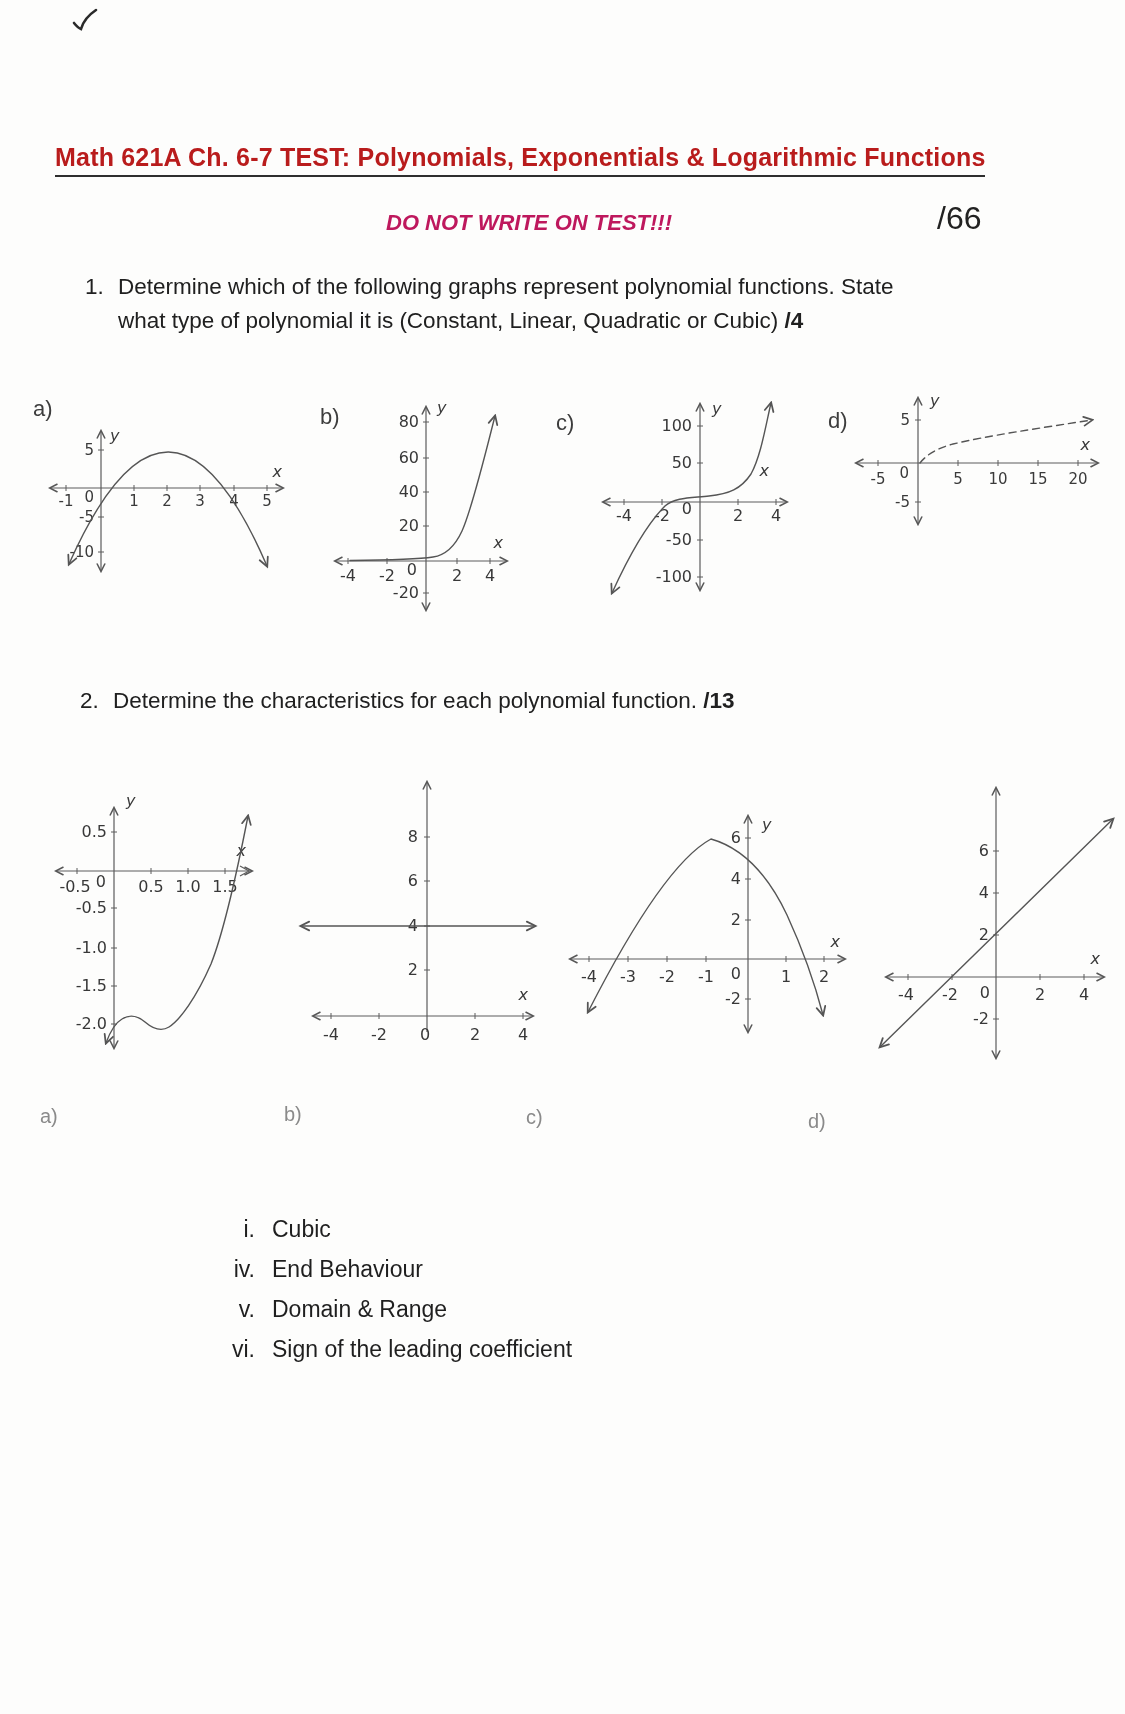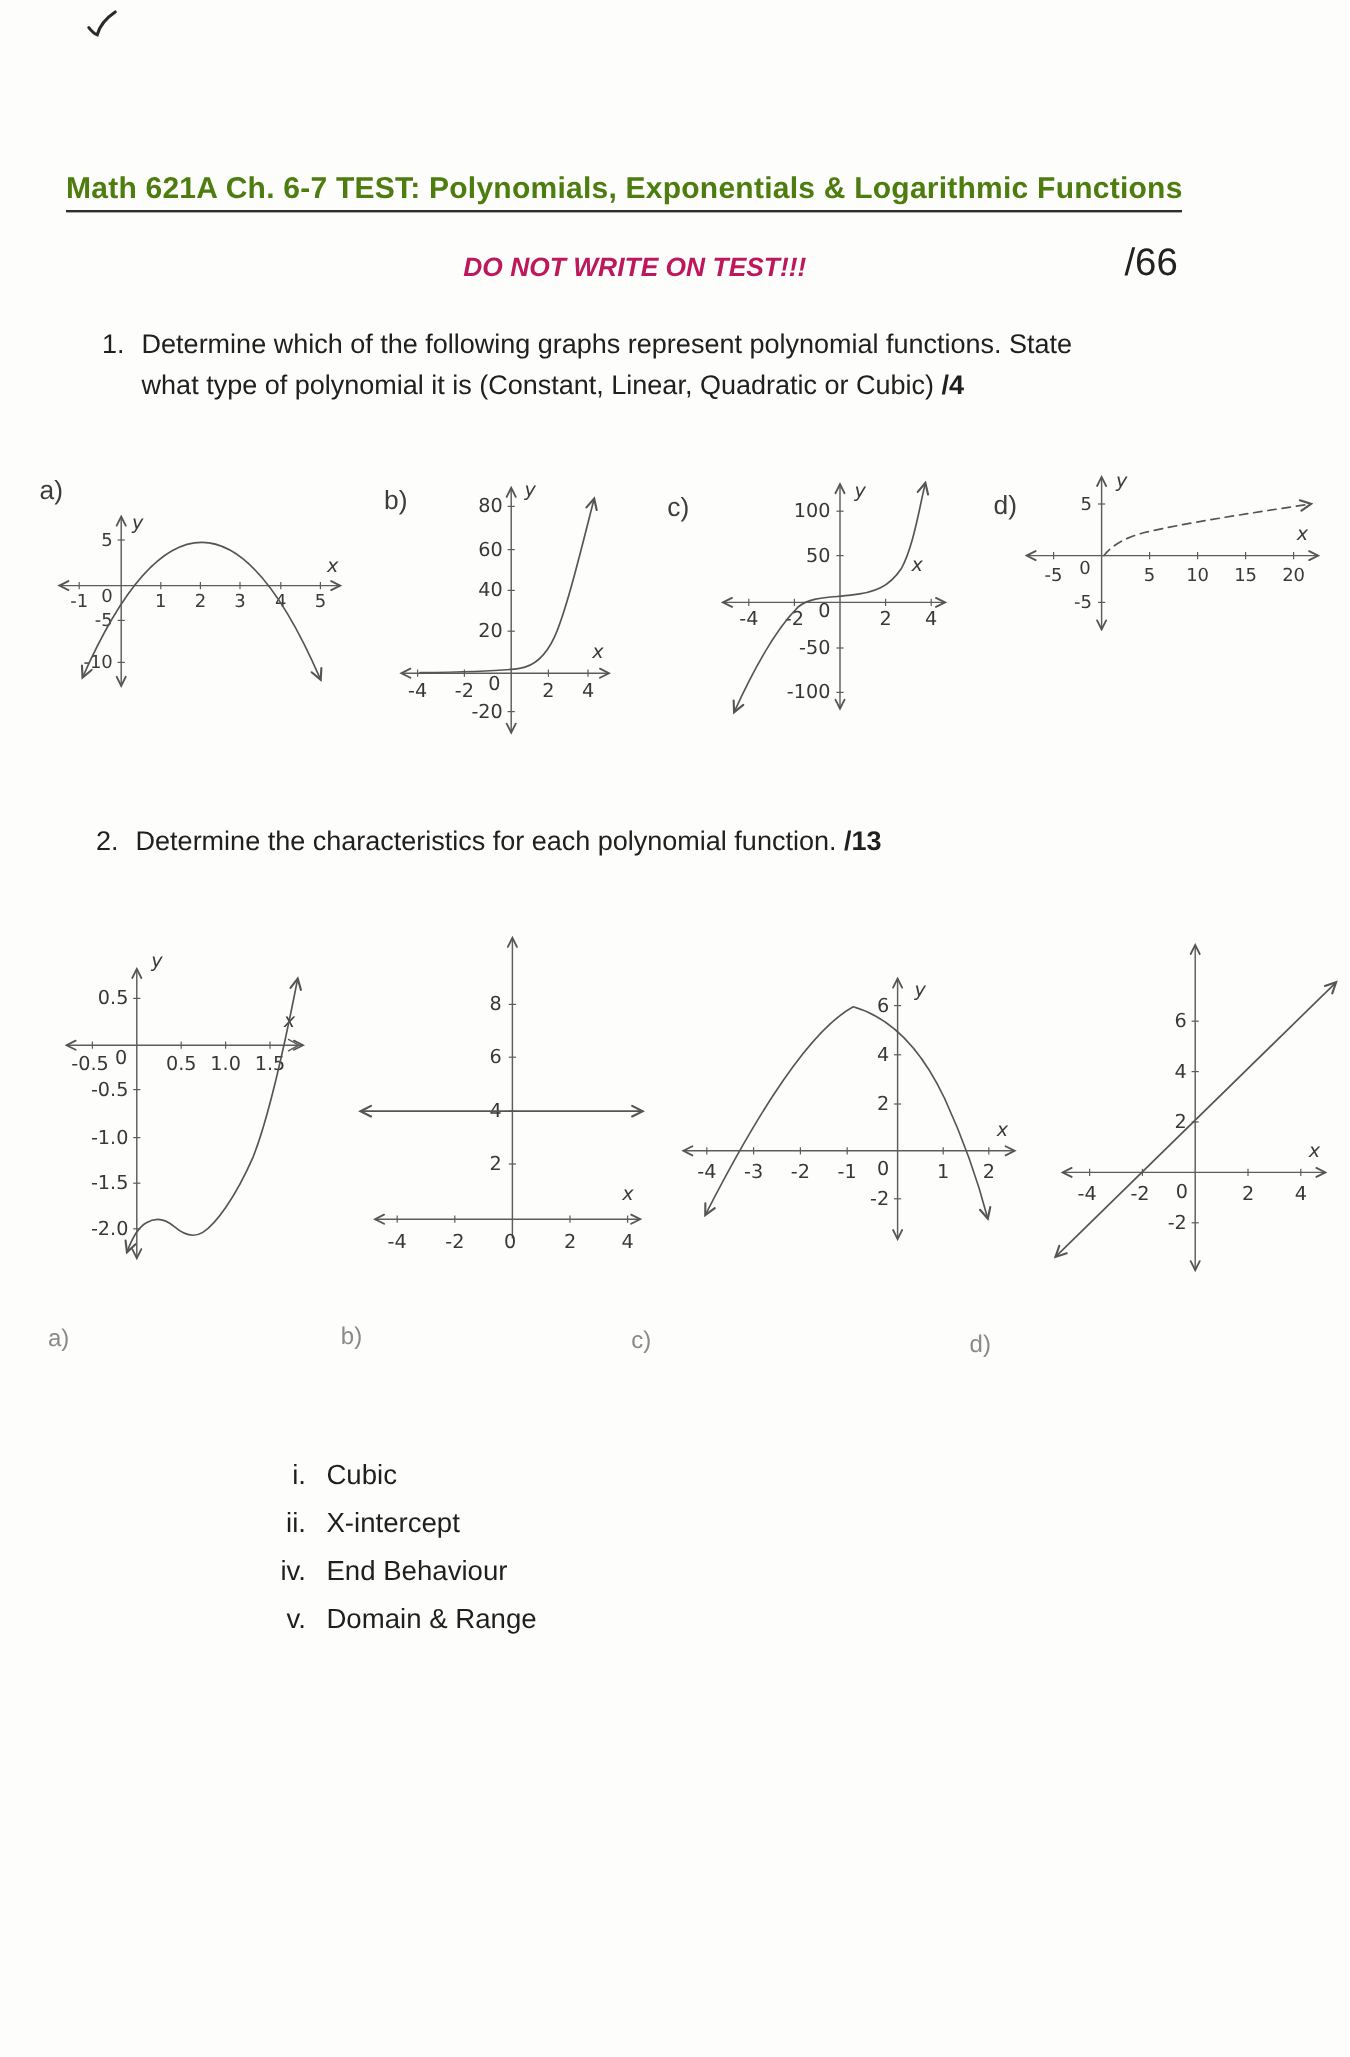--- a/index.html
+++ b/index.html
@@ -3,21 +3,21 @@
 <meta charset="utf-8">
 <style>
   html,body{margin:0;padding:0;background:#e8e8e8;}
   .page{
     position:relative;width:1125px;height:1714px;background:#fdfdfc;
     font-family:"Liberation Sans",sans-serif;color:#1c1c1c;overflow:hidden;
   }
   .abs{position:absolute;}
   .title{
     font-size:25px;font-weight:bold;letter-spacing:0.2px;
-    border-bottom:2px solid #2e2e2e;padding-bottom:4px;color:#4d7c0f;
+    border-bottom:2px solid #2e2e2e;padding-bottom:4px;color:#b91c1c;
   }
   .warning{font-size:22px;font-style:italic;font-weight:600;color:#be185d;}
   .marks-top{font-size:32px;color:#222;}
   .qrow{display:flex;font-size:22.5px;line-height:34px;color:#202020;}
   .qnum{width:33px;flex:none;}
   .qtext{width:860px;}
   b.mk{font-weight:bold;}
   .panel-label{font-size:22px;color:#3d3d3d;}
   .panel-label2{font-size:20px;color:#8a8a8a;}
   .char-row{display:flex;height:40px;font-size:23px;color:#1f1f1f;align-items:flex-start;}
@@ -317,26 +317,26 @@
   <div class="abs panel-label2" style="left:284px;top:1103px;">b)</div>
   <div class="abs panel-label2" style="left:526px;top:1106px;">c)</div>
   <div class="abs panel-label2" style="left:808px;top:1110px;">d)</div>
 
   <div class="abs" style="left:160px;top:1216px;">
     <div class="char-row">
       <span class="char-num">i.</span>
       <span class="char-lab">Cubic</span>
     </div>
     <div class="char-row">
-      <span class="char-num">ii.</span>
-      <span class="char-lab">X-intercept</span>
-    </div>
-    <div class="char-row">
       <span class="char-num">iv.</span>
       <span class="char-lab">End Behaviour</span>
     </div>
     <div class="char-row">
       <span class="char-num">v.</span>
       <span class="char-lab">Domain &amp; Range</span>
     </div>
+    <div class="char-row">
+      <span class="char-num">vi.</span>
+      <span class="char-lab">Sign of the leading coefficient</span>
+    </div>
   </div>
 
 </div>
 
 </body></html>

